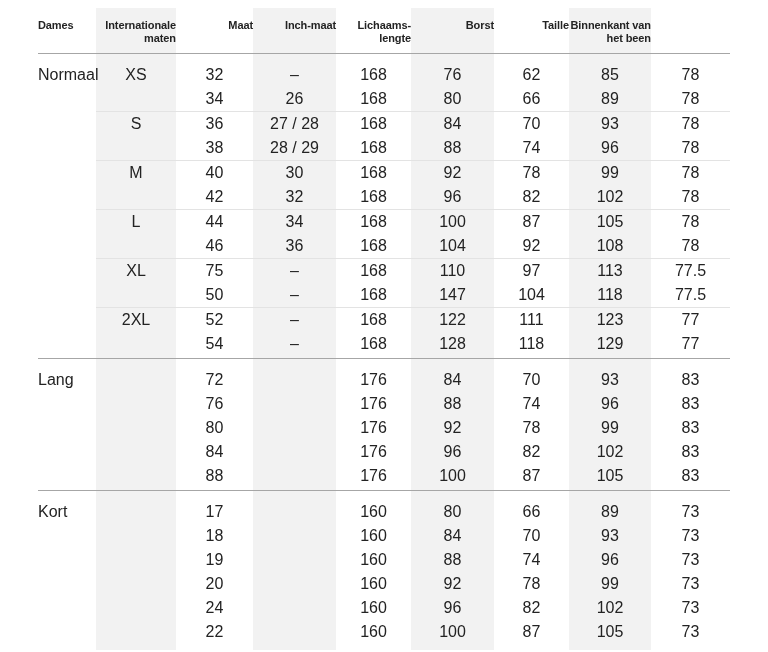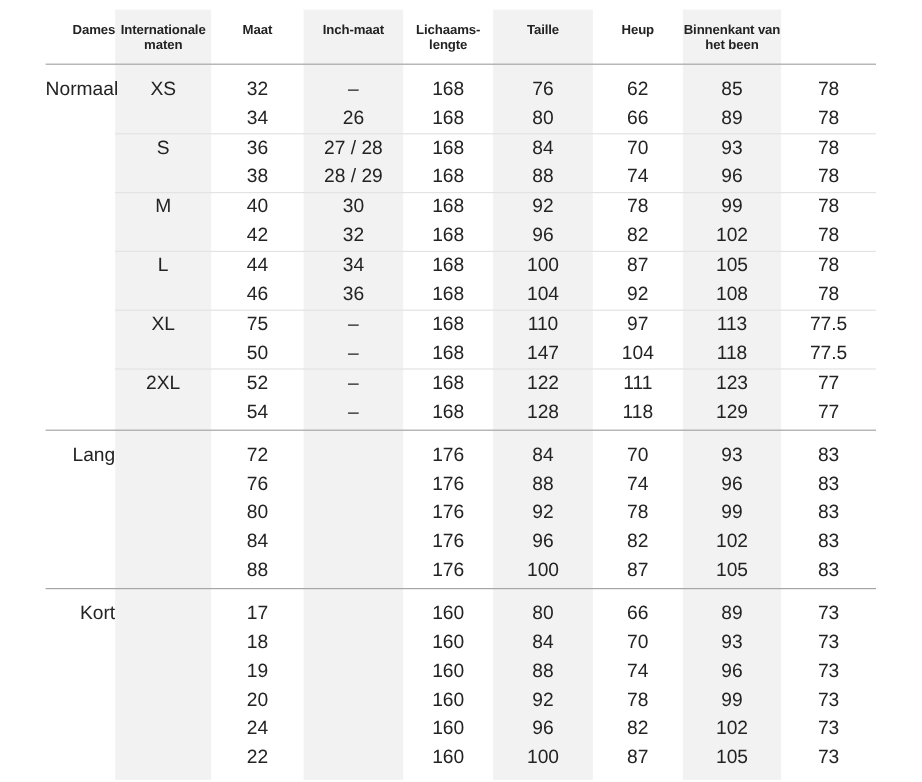--- a/index.html
+++ b/index.html
@@ -35,30 +35,30 @@
     z-index: 1;
     display: grid;
     grid-template-columns: 58px 80px 77px 83px 75px 83px 75px 82px 79px;
   }
   .header-row { height: 45px; }
   .header-row .cell {
     padding-top: 11px;
     font-weight: bold;
     font-size: 11px;
     line-height: 13px;
-    text-align: center;
+    text-align: right;
     letter-spacing: -0.1px;
   }
   .body-row {
     height: 24px;
     align-items: center;
     font-size: 16px;
   }
   .body-row .cell { text-align: center; }
-  .cell.c0 { text-align: right; }
+  .cell.c0 { text-align: left; }
 
   .rule {
     position: relative;
     z-index: 1;
     height: 0;
     border-top: 1px solid #a6a6a6;
   }
   .rule.light {
     border-top-color: #e3e3e3;
     margin-left: 58px;
@@ -81,22 +81,22 @@
     <div id="stripe-3"></div>
     <div id="stripe-4"></div>
   </div>
 
 <div class="row header-row">
       <div class="cell c0">Dames</div>
       <div class="cell c1">Internationale maten</div>
       <div class="cell c2">Maat</div>
       <div class="cell c3">Inch-maat</div>
       <div class="cell c4">Lichaams-lengte</div>
+      <div class="cell c5">Borst</div>
       <div class="cell c6">Taille</div>
-      <div class="cell c7">Heup</div>
       <div class="cell c8">Binnenkant van het been</div>
     </div>
     <div class="rule strong"></div>
     <div class="section">
       <div class="row body-row">
         <div class="cell c0">Normaal</div>
         <div class="cell c1">XS</div>
         <div class="cell c2">32</div>
         <div class="cell c3">–</div>
         <div class="cell c4">168</div>

